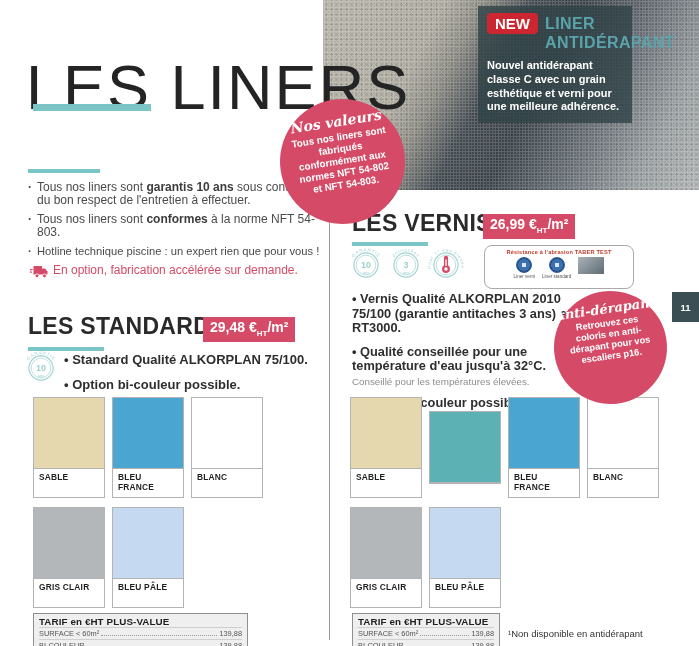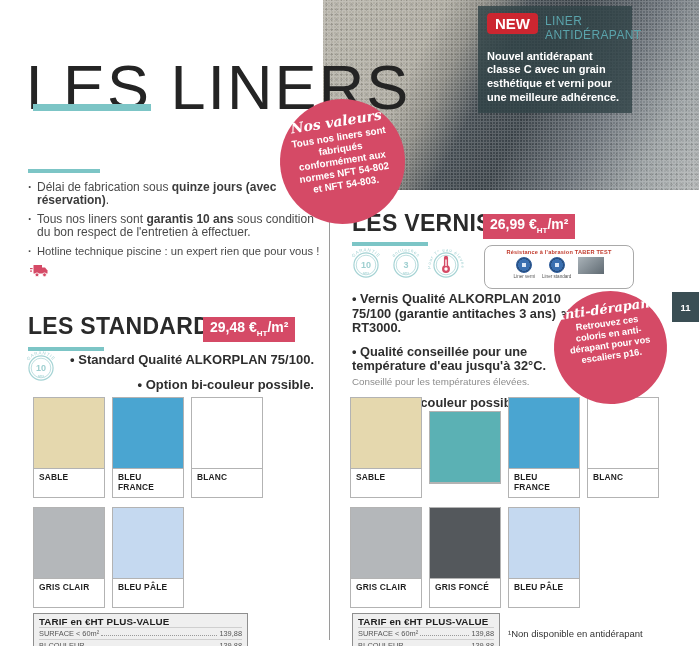--- a/index.html
+++ b/index.html
@@ -10,21 +10,21 @@
   
   .photo{left:323px;top:0;width:376px;height:190px;
     background:
       radial-gradient(rgba(255,255,255,.16) 1px, transparent 1.4px),
       radial-gradient(rgba(0,0,0,.16) 1px, transparent 1.4px),
       linear-gradient(118deg,#b7b4aa 0%,#aeaba1 26%,#8d8c85 34%,#454d53 44%,#3d454b 55%,#6c737a 72%,#9aa0a2 86%,#b2b5b5 100%);
     background-size:3px 3px,5px 5px,100% 100%;background-position:0 0,1px 2px,0 0;}
   .hero-overlay{left:478px;top:6px;width:154px;background:rgba(47,66,70,.80);padding:7px 9px 9px 9px;box-sizing:border-box;}
   .hero-top{display:flex;gap:7px;align-items:flex-start;}
   .new-badge{background:#cc2630;color:#fff;font-weight:700;font-size:15px;padding:3px 8px;border-radius:4px;line-height:1;}
-  .hero-label{color:#5aa3ab;font-weight:400;font-size:12px;line-height:1.2;letter-spacing:.4px;padding-top:1px;}
+  .hero-label{color:#5aa3ab;font-weight:700;font-size:16px;line-height:1.2;letter-spacing:.4px;padding-top:1px;}
   .hero-desc{color:#fff;font-weight:700;font-size:11px;line-height:1.24;margin-top:7px;}
 
   
   .main-title{left:26px;top:51px;font-size:63px;font-weight:500;color:#242424;letter-spacing:2px;}
   .bar{background:#7cc5c6;}
   .title-underline{left:33px;top:104px;width:118px;height:7px;}
   .eng-heading{left:28px;top:142px;font-size:20px;font-weight:500;color:#3c3c3c;letter-spacing:.6px;}
   .eng-underline{left:28px;top:169px;width:72px;height:4px;}
 
   
@@ -55,21 +55,21 @@
   .ver-heading{left:352px;top:210px;}
   .ver-price{left:483px;top:214px;}
   .ver-underline{left:352px;top:242px;width:76px;height:4px;}
 
   
   .std-stamp{left:23px;top:350px;}
   .ver-stamps{left:348px;top:247px;display:flex;gap:4px;}
 
   
   .std-bullets{left:64px;top:352px;width:250px;font-size:13px;font-weight:700;color:#2e2e2e;}
-  .std-bullets .item{margin-bottom:10px;text-align:right;}
+  .std-bullets .item{margin-bottom:10px;}
   .v-bullets{left:352px;top:292px;width:240px;font-size:12.8px;font-weight:700;color:#2e2e2e;line-height:1.14;}
   .v-bullets .item{margin-bottom:9px;}
   .v-bullets .note{font-size:9.8px;color:#8d8d8d;font-weight:400;margin-top:2px;}
   .blt::before{content:"• ";}
 
   
   .taber{left:484px;top:245px;width:150px;height:44px;border:1px solid #a9a9a9;border-radius:8px;background:#fff;
          box-sizing:border-box;text-align:center;padding:3px 4px;}
   .taber-title{color:#c0392b;font-size:5.6px;font-weight:700;letter-spacing:.2px;}
   .taber-body{display:flex;justify-content:center;align-items:flex-start;gap:7px;margin-top:2px;}
@@ -120,32 +120,33 @@
   <div class="abs main-title">LES LINERS</div>
   <div class="abs bar title-underline"></div>
 
   <div class="abs circle values-circle">
     <div class="script values-title">Nos valeurs</div>
     <div class="values-text">Tous nos liners sont fabriqués conformément aux normes NFT 54-802 et NFT 54-803.</div>
   </div>
 
   <div class="abs bar eng-underline"></div>
   <div class="abs eng-list" id="eng-list">
-      <div class="eng-item"><span>Délai de fabrication sous </span><b>quinze jours (avec réservation)</b><span>.</span></div>
       <div class="eng-item"><span>Tous nos liners sont </span><b>garantis 10 ans</b><span> sous condition du bon respect de l'entretien à effectuer.</span></div>
+      <div class="eng-item"><span>Tous nos liners sont </span><b>conformes</b><span> à la norme NFT 54-803.</span></div>
       <div class="eng-item"><span>Hotline technique piscine : un expert rien que pour vous !</span></div>
       <div class="express">
         <svg width="18" height="13" viewBox="0 0 18 13">
           <rect x="0" y="4" width="2.6" height="1.2" fill="#d54a66"></rect>
           <rect x="0" y="6.5" width="2" height="1.2" fill="#d54a66"></rect>
           <rect x="3.5" y="1" width="8.5" height="8.5" fill="#d54a66"></rect>
           <path d="M12 3.5h3l2.5 3v3h-5.5z" fill="#d54a66"></path>
           <circle cx="7" cy="10.8" r="1.9" fill="#d54a66" stroke="#fff" stroke-width=".8"></circle>
           <circle cx="14.5" cy="10.8" r="1.9" fill="#d54a66" stroke="#fff" stroke-width=".8"></circle>
         </svg>
+        <span>En option, fabrication accélérée sur demande.</span>
       </div>
     </div>
 
   <div class="abs divider"></div>
 
   <div class="abs sec-heading std-heading">LES STANDARDS</div>
   <div class="abs price-badge std-price"><span>29,48 €</span><sub>HT</sub><span>/m²</span></div>
   <div class="abs bar std-underline"></div>
   <div class="abs std-stamp" id="std-stamp"><svg width="36" height="36" viewBox="0 0 40 40">
         <circle cx="20" cy="20" r="13.4" fill="none" stroke="#a5d3d4" stroke-width="1.3"></circle>
@@ -275,24 +276,20 @@
         <div class="swatch-color" style="background: rgb(255, 255, 255);"></div>
         <div class="swatch-label">BLANC</div>
       </div>
     </div>
   <div class="abs swatch-row row-r2" id="row-r2">
       <div class="swatch">
         <div class="swatch-color" style="background: rgb(180, 183, 186);"></div>
         <div class="swatch-label">GRIS CLAIR</div>
       </div>
       <div class="swatch">
-        <div class="swatch-color" style="background: rgb(84, 88, 92);"></div>
-        <div class="swatch-label">GRIS FONCÉ</div>
-      </div>
-      <div class="swatch">
         <div class="swatch-color" style="background: rgb(197, 217, 240);"></div>
         <div class="swatch-label">BLEU PÂLE</div>
       </div>
     </div>
   <div class="abs tarif tarif-r" id="tarif-r">
       <div class="tarif-title">TARIF en €HT PLUS-VALUE</div>
       <div class="tarif-row">
         <span>SURFACE &lt; 60m²</span>
         <div class="leader"></div>
         <span>139,88</span>

